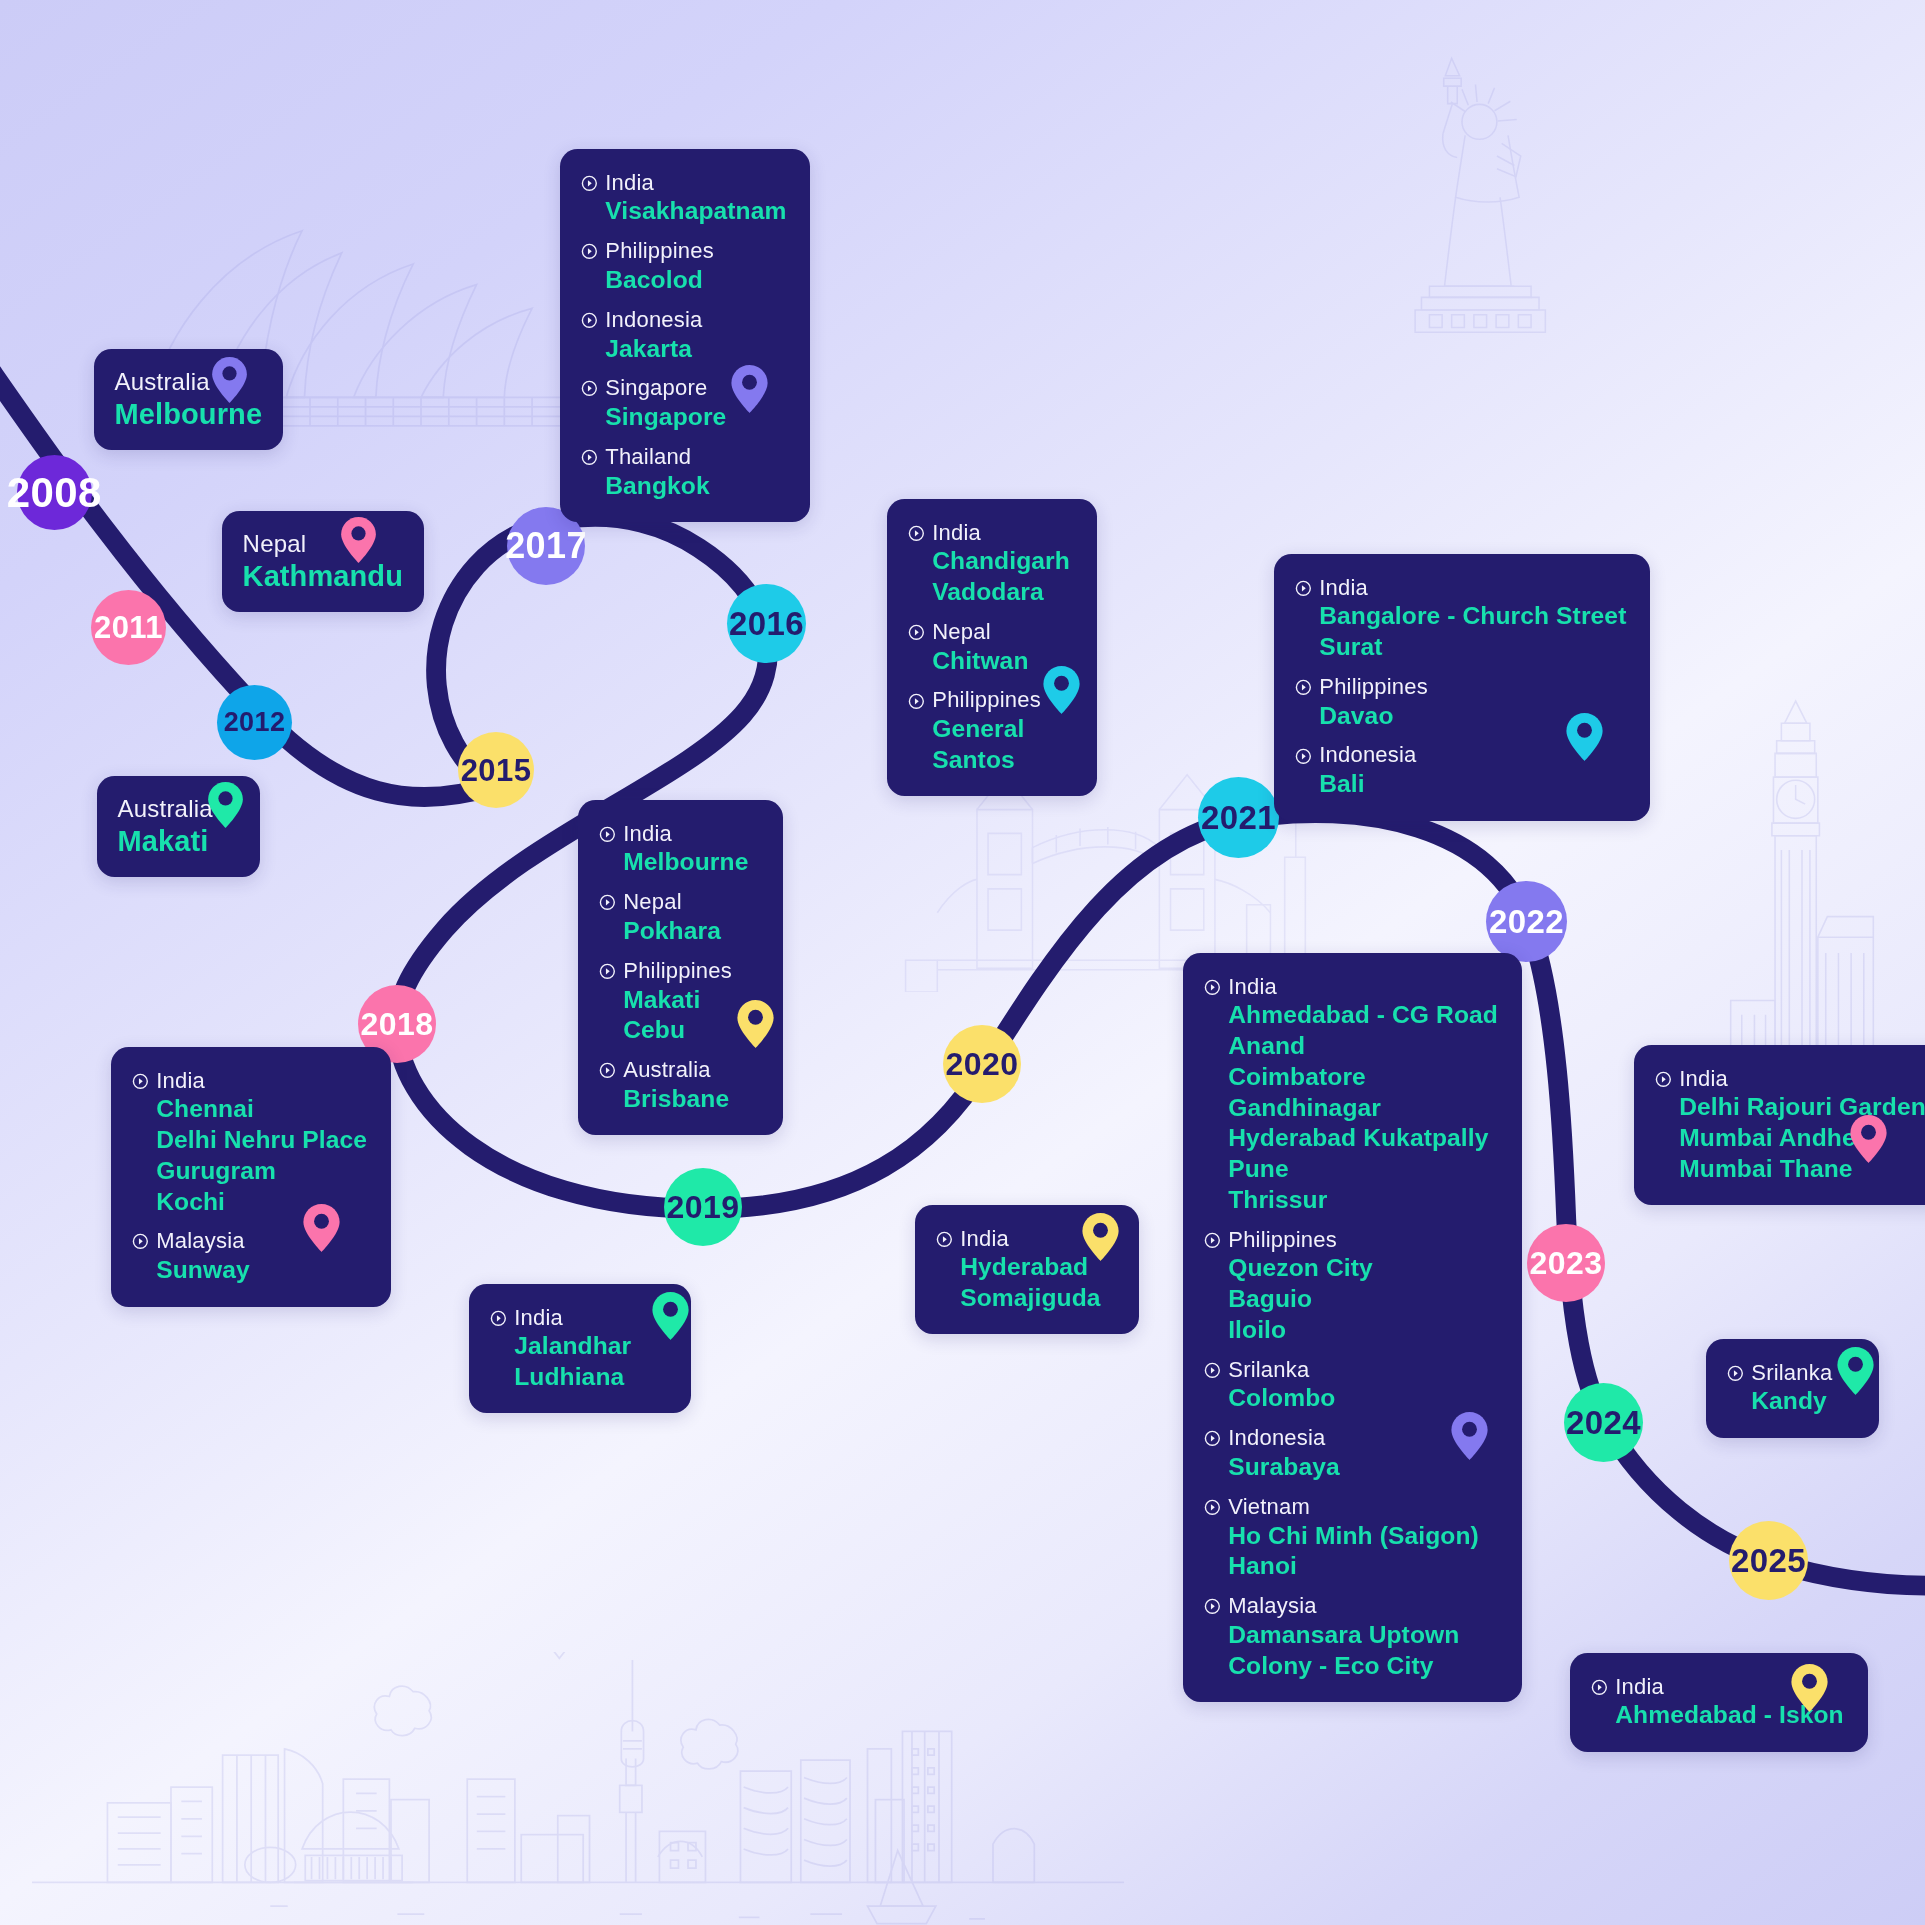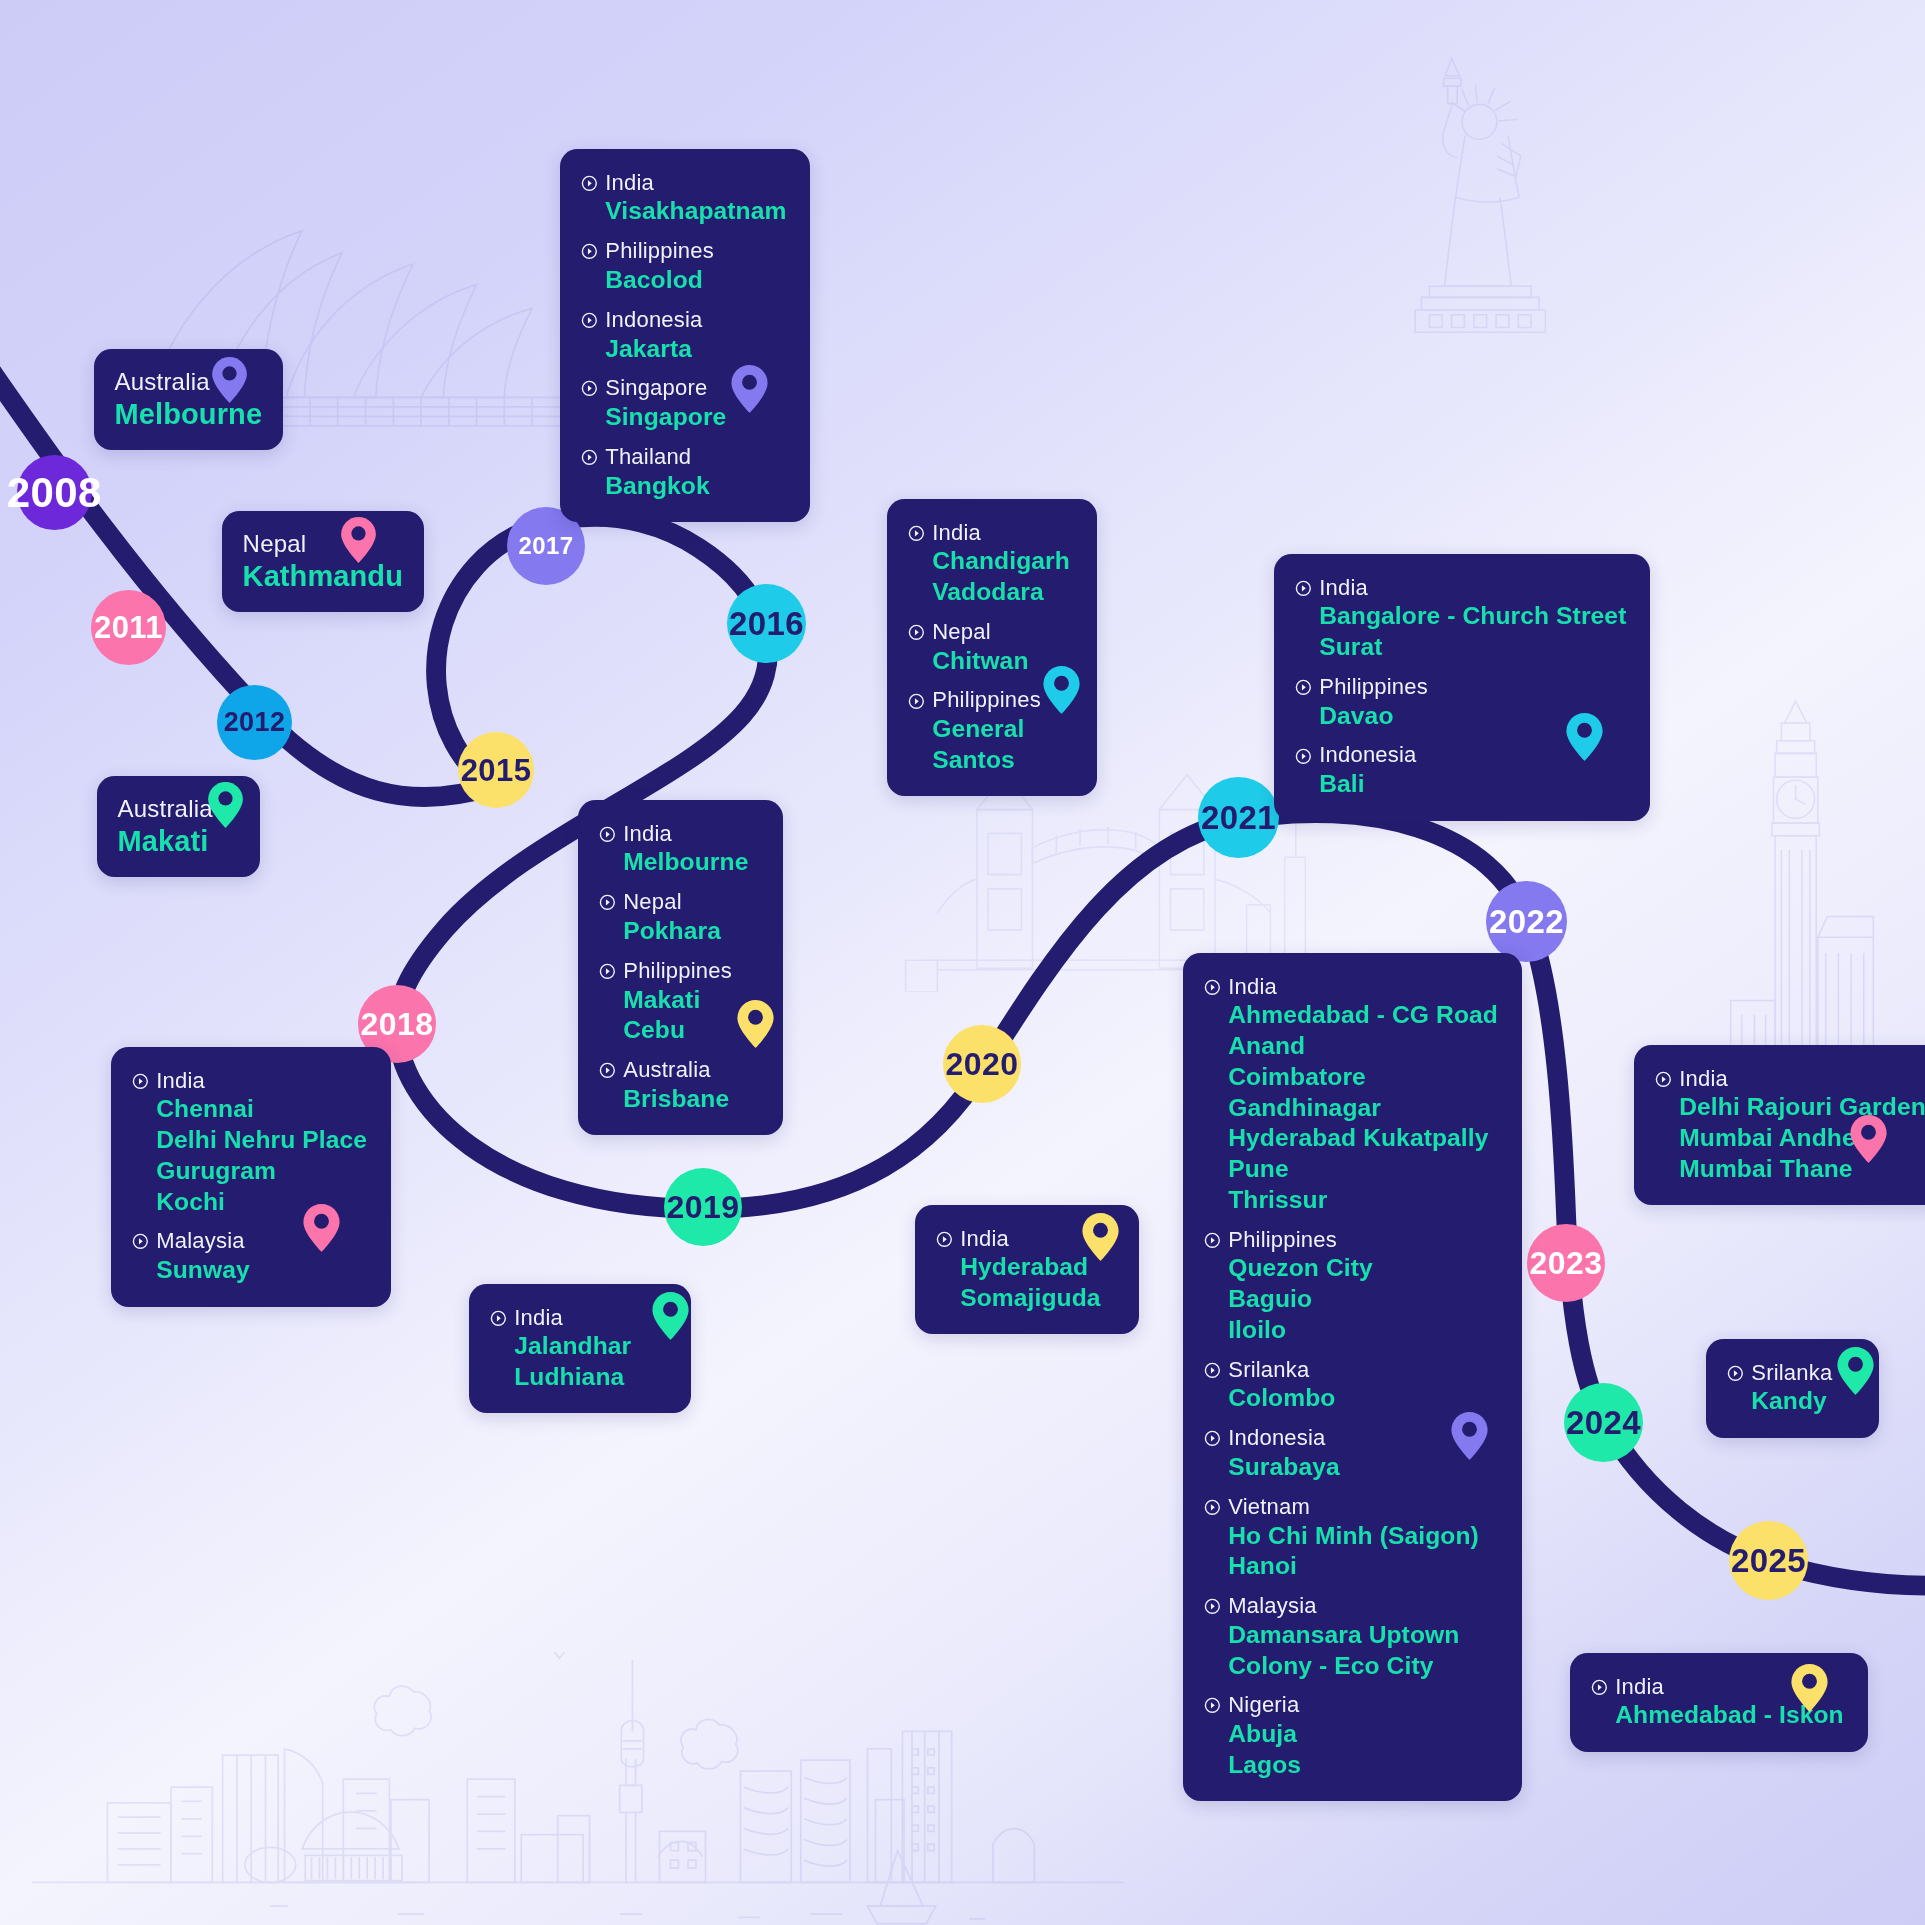--- a/index.html
+++ b/index.html
@@ -229,21 +229,21 @@
                C 2320 1995, 2400 1998, 2460 1996" fill="none" stroke="#241c6e" stroke-width="25" stroke-linecap="round"></path>
     </svg>
   </div>
 
   <div id="years-layer">
       <div class="year" style="left: 16.7px; top: 455px; width: 75px; height: 75px; background: #6d28d9; color: rgb(255, 255, 255); font-size: 42px;">2008</div>
       <div class="year" style="left: 91px; top: 590px; width: 75px; height: 75px; background: rgb(251, 116, 172); color: rgb(255, 255, 255); font-size: 31px;">2011</div>
       <div class="year" style="left: 217px; top: 685px; width: 75px; height: 75px; background: #0ea5e9; color: rgb(36, 28, 110); font-size: 27px;">2012</div>
       <div class="year" style="left: 458px; top: 732px; width: 76px; height: 76px; background: rgb(251, 224, 106); color: rgb(36, 28, 110); font-size: 31px;">2015</div>
       <div class="year" style="left: 727px; top: 584px; width: 79px; height: 79px; background: rgb(30, 203, 232); color: rgb(36, 28, 110); font-size: 33px;">2016</div>
-      <div class="year" style="left: 507px; top: 507px; width: 78px; height: 78px; background: rgb(132, 121, 239); color: rgb(255, 255, 255); font-size: 24px;">2017</div>
+      <div class="year" style="left: 507px; top: 507px; width: 78px; height: 78px; background: rgb(132, 121, 239); color: rgb(255, 255, 255); font-size: 36px;">2017</div>
       <div class="year" style="left: 358px; top: 985px; width: 78px; height: 78px; background: rgb(251, 116, 172); color: rgb(255, 255, 255); font-size: 32px;">2018</div>
       <div class="year" style="left: 664px; top: 1168px; width: 78px; height: 78px; background: rgb(31, 233, 168); color: rgb(36, 28, 110); font-size: 32px;">2019</div>
       <div class="year" style="left: 943px; top: 1025px; width: 78px; height: 78px; background: rgb(251, 224, 106); color: rgb(36, 28, 110); font-size: 32px;">2020</div>
       <div class="year" style="left: 1198px; top: 777px; width: 81px; height: 81px; background: rgb(30, 203, 232); color: rgb(36, 28, 110); font-size: 33px;">2021</div>
       <div class="year" style="left: 1486px; top: 881px; width: 81px; height: 81px; background: rgb(132, 121, 239); color: rgb(255, 255, 255); font-size: 33px;">2022</div>
       <div class="year" style="left: 1527px; top: 1224px; width: 78px; height: 78px; background: rgb(251, 116, 172); color: rgb(255, 255, 255); font-size: 32px;">2023</div>
       <div class="year" style="left: 1564px; top: 1383px; width: 79px; height: 79px; background: rgb(31, 233, 168); color: rgb(36, 28, 110); font-size: 33px;">2024</div>
       <div class="year" style="left: 1729px; top: 1521px; width: 79px; height: 79px; background: rgb(251, 224, 106); color: rgb(36, 28, 110); font-size: 33px;">2025</div>
     </div>
 
@@ -630,31 +630,20 @@
             <div class="country-row">
               <span class="bullet"><svg viewBox="0 0 24 24" width="16.7" height="16.7">
                   <circle cx="12" cy="12" r="10" fill="none" stroke="#f2f1fb" stroke-width="2"></circle>
                   <path d="M10 7.5 L15.5 12 L10 16.5 Z" fill="#f2f1fb"></path>
                 </svg></span>
               <span class="country">Malaysia</span>
             </div>
             <div class="city">Damansara Uptown</div>
             <div class="city">Colony - Eco City</div>
           </div>
-          <div class="grp">
-            <div class="country-row">
-              <span class="bullet"><svg viewBox="0 0 24 24" width="16.7" height="16.7">
-                  <circle cx="12" cy="12" r="10" fill="none" stroke="#f2f1fb" stroke-width="2"></circle>
-                  <path d="M10 7.5 L15.5 12 L10 16.5 Z" fill="#f2f1fb"></path>
-                </svg></span>
-              <span class="country">Nigeria</span>
-            </div>
-            <div class="city">Abuja</div>
-            <div class="city">Lagos</div>
-          </div>
         </div>
         <span class="pin" style="left: 268px; top: 459px;">
           <svg viewBox="0 0 40 53" width="37" height="48">
             <path d="M20 0 C9 0 0 9 0 20 C0 33 20 53 20 53 C20 53 40 33 40 20 C40 9 31 0 20 0 Z" fill="#8479ef"></path>
             <circle cx="20" cy="19" r="8.2" fill="#241c6e"></circle>
           </svg>
         </span>
       </div>
       <div class="card" style="left: 1634px; top: 1045px; min-width: 278px;">
         <div class="card-inner">

